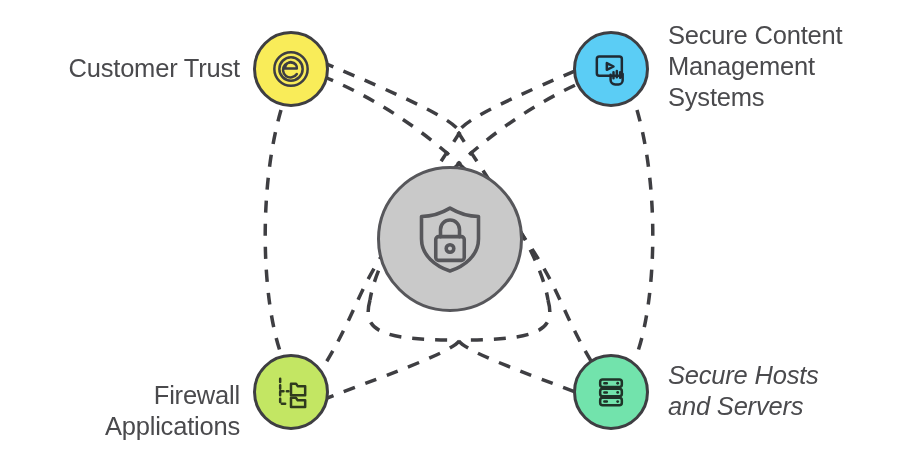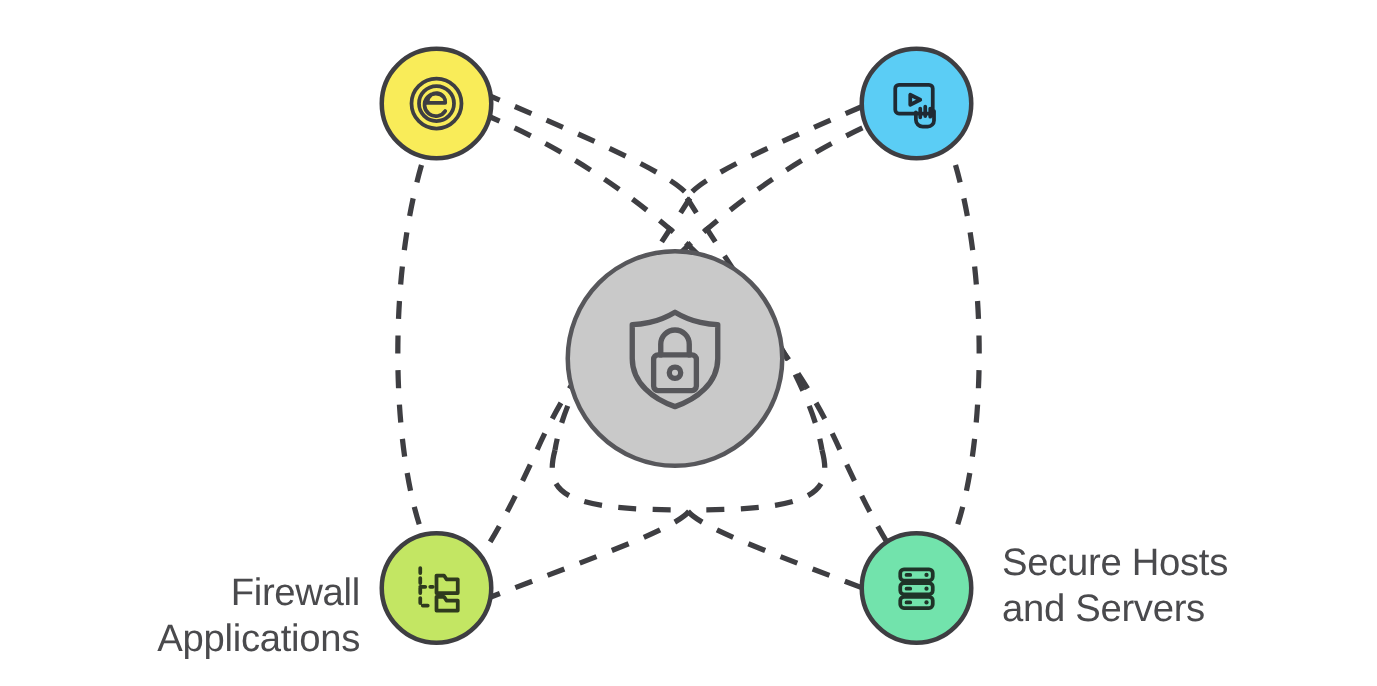--- a/index.html
+++ b/index.html
@@ -95,20 +95,21 @@
     top: 360px;
     width: 240px;
     text-align: right;
     margin-top: 20px;
   }
   #label-secure-hosts {
     left: 668px;
     top: 360px;
     width: 250px;
     text-align: left;
+    font-style: italic;
   }
 </style>
 </head>
 <body>
 
 <div id="diagram-root">
 
   <svg id="connector-layer" viewBox="0 0 918 457" width="918" height="457" aria-hidden="true">
 
     <path d="M 322 76 C 430 120, 520 210, 560 300 C 585 355, 600 378, 611 385" fill="none" stroke="#3e3e42" stroke-width="3.5" stroke-linecap="butt" stroke-dasharray="12 11"></path>
@@ -170,21 +171,25 @@
       <rect x="11" y="9" width="26" height="9" rx="3" fill="none" stroke="#1f3328" stroke-width="3"></rect>
       <rect x="11" y="20" width="26" height="9" rx="3" fill="none" stroke="#1f3328" stroke-width="3"></rect>
       <rect x="11" y="31" width="26" height="9" rx="3" fill="none" stroke="#1f3328" stroke-width="3"></rect>
       <path d="M16 13.5 L19 13.5 M16 24.5 L19 24.5 M16 35.5 L19 35.5" fill="none" stroke="#1f3328" stroke-width="3" stroke-linecap="round"></path>
       <circle cx="32" cy="13.5" r="1.7" fill="#1f3328"></circle>
       <circle cx="32" cy="24.5" r="1.7" fill="#1f3328"></circle>
       <circle cx="32" cy="35.5" r="1.7" fill="#1f3328"></circle>
     </svg>
   </div>
 
+  <div class="label" id="label-customer-trust">Customer Trust</div>
 
+  <div class="label" id="label-secure-cms">Secure Content
+Management
+Systems</div>
 
   <div class="label" id="label-firewall-apps">Firewall
 Applications</div>
 
   <div class="label" id="label-secure-hosts">Secure Hosts
 and Servers</div>
 
 </div>
 
 </body></html>

